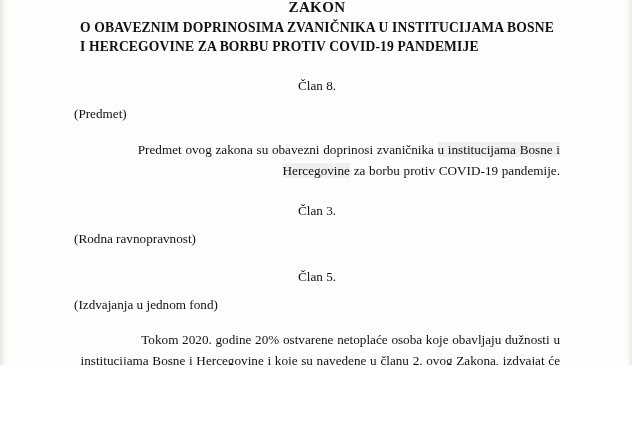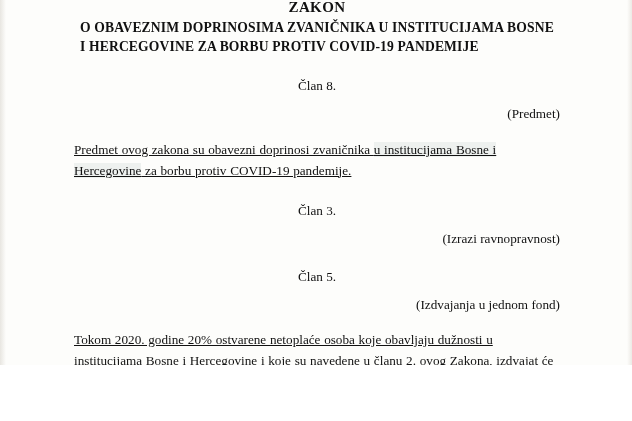--- a/index.html
+++ b/index.html
@@ -61,33 +61,32 @@
     margin: 5px 6px 0 6px;
   }
 
   .article-head {
     text-align: center;
     font-size: 13.2px;
     margin: 22px 0 0 0;
     line-height: 16px;
   }
   .article-sub {
-    text-align: right;
+    text-align: left;
     font-size: 13.2px;
     margin: 12px 0 0 0;
     line-height: 16px;
   }
 
   .para {
     font-size: 13.2px;
     line-height: 20.5px;
     margin: 18px 0 0 0;
-    text-align: left;
+    text-align: right;
     word-spacing: 0.4px;
-    text-decoration: underline;
   }
   .para.tight {
     margin-top: 17px;
   }
 
   .hl {
     background: #eef1ef;
   }
 </style>
 </head>
@@ -97,19 +96,19 @@
 
   <div class="doc-label">ZAKON</div>
 
   <div class="doc-title">O OBAVEZNIM DOPRINOSIMA ZVANIČNIKA U INSTITUCIJAMA BOSNE I HERCEGOVINE ZA BORBU PROTIV COVID-19 PANDEMIJE</div>
 
   <div class="article-head">Član 8.</div>
   <div class="article-sub">(Predmet)</div>
   <p class="para"><span>Predmet ovog zakona su obavezni doprinosi zvaničnika </span><span class="hl">u institucijama Bosne i Hercegovine</span><span> za borbu protiv COVID-19 pandemije.</span></p>
 
   <div class="article-head">Član 3.</div>
-  <div class="article-sub">(Izrazi ravnopravnost)</div>
+  <div class="article-sub">(Rodna ravnopravnost)</div>
 
   <div class="article-head">Član 5.</div>
   <div class="article-sub">(Izdvajanja u jednom fond)</div>
   <p class="para tight">Tokom 2020. godine 20% ostvarene netoplaće osoba koje obavljaju dužnosti u institucijama Bosne i Hercegovine i koje su navedene u članu 2. ovog Zakona, izdvajat će se u poseban fond za borbu protiv COVID-19 Pandemije.</p>
 
 </div>
 
 </body></html>

